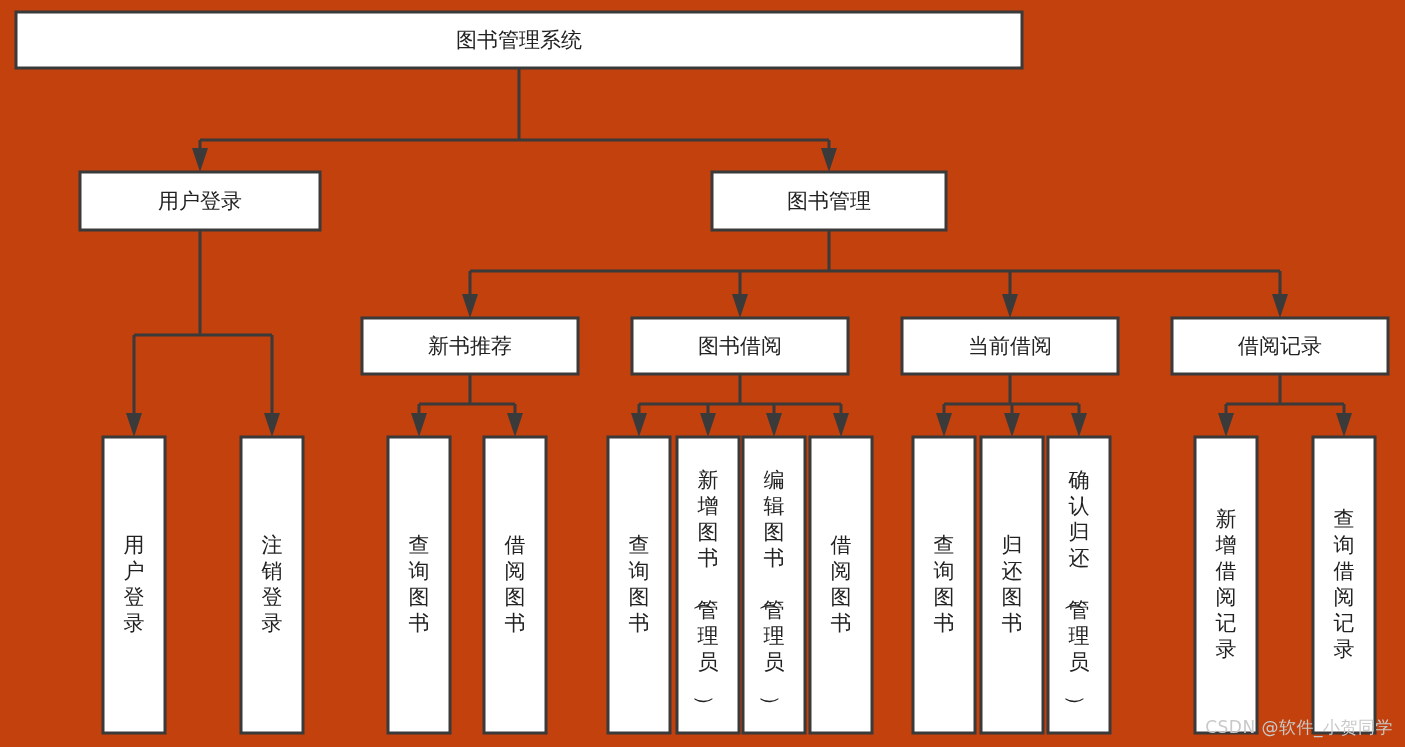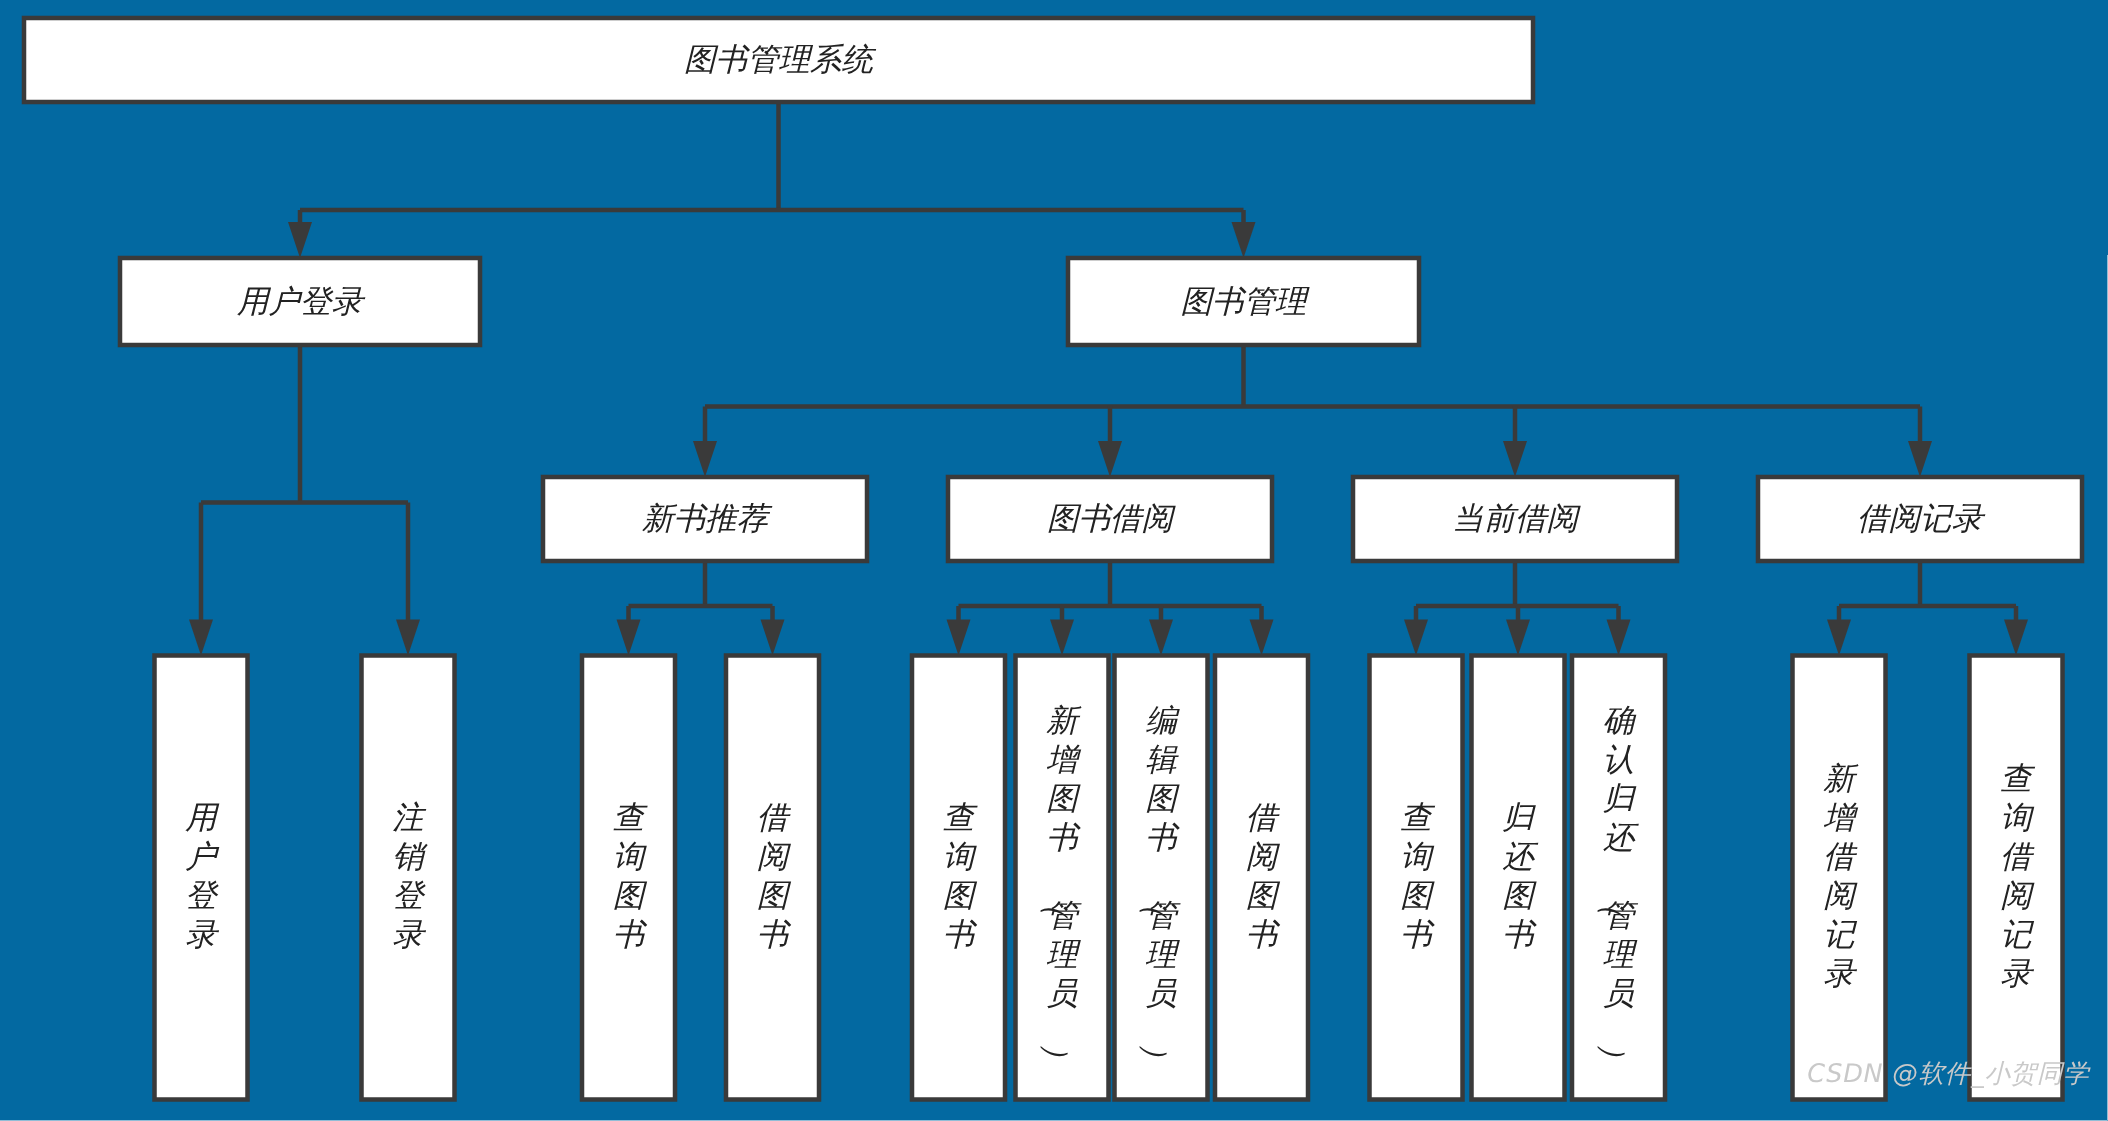--- a/index.html
+++ b/index.html
@@ -8,23 +8,22 @@
     padding: 0;
     background: #ffffff;
   }
   body {
     font-family: "DejaVu Sans", "Liberation Sans", sans-serif;
   }
   #diagram-root {
     position: relative;
     width: 1405px;
     height: 747px;
-    background: #0369a1;
+    background: #c2410c;
     overflow: hidden;
-    font-style: italic;
   }
   svg.diagram-canvas {
     position: absolute;
     left: 0;
     top: 0;
     width: 1405px;
     height: 747px;
     display: block;
   }
   .node-box {
@@ -56,21 +55,21 @@
   }
   .node-label-v {
     font-family: "DejaVu Sans", "Liberation Sans", sans-serif;
     font-size: 21px;
     fill: #222222;
     text-anchor: middle;
   }
   .watermark-text {
     position: absolute;
     right: 12px;
-    bottom: 20px;
+    bottom: 8px;
     font-family: "DejaVu Sans", "Liberation Sans", sans-serif;
     font-size: 17px;
     color: #c9c9c9;
     letter-spacing: 0.5px;
     white-space: nowrap;
     user-select: none;
     pointer-events: none;
   }
 </style>
 </head>

